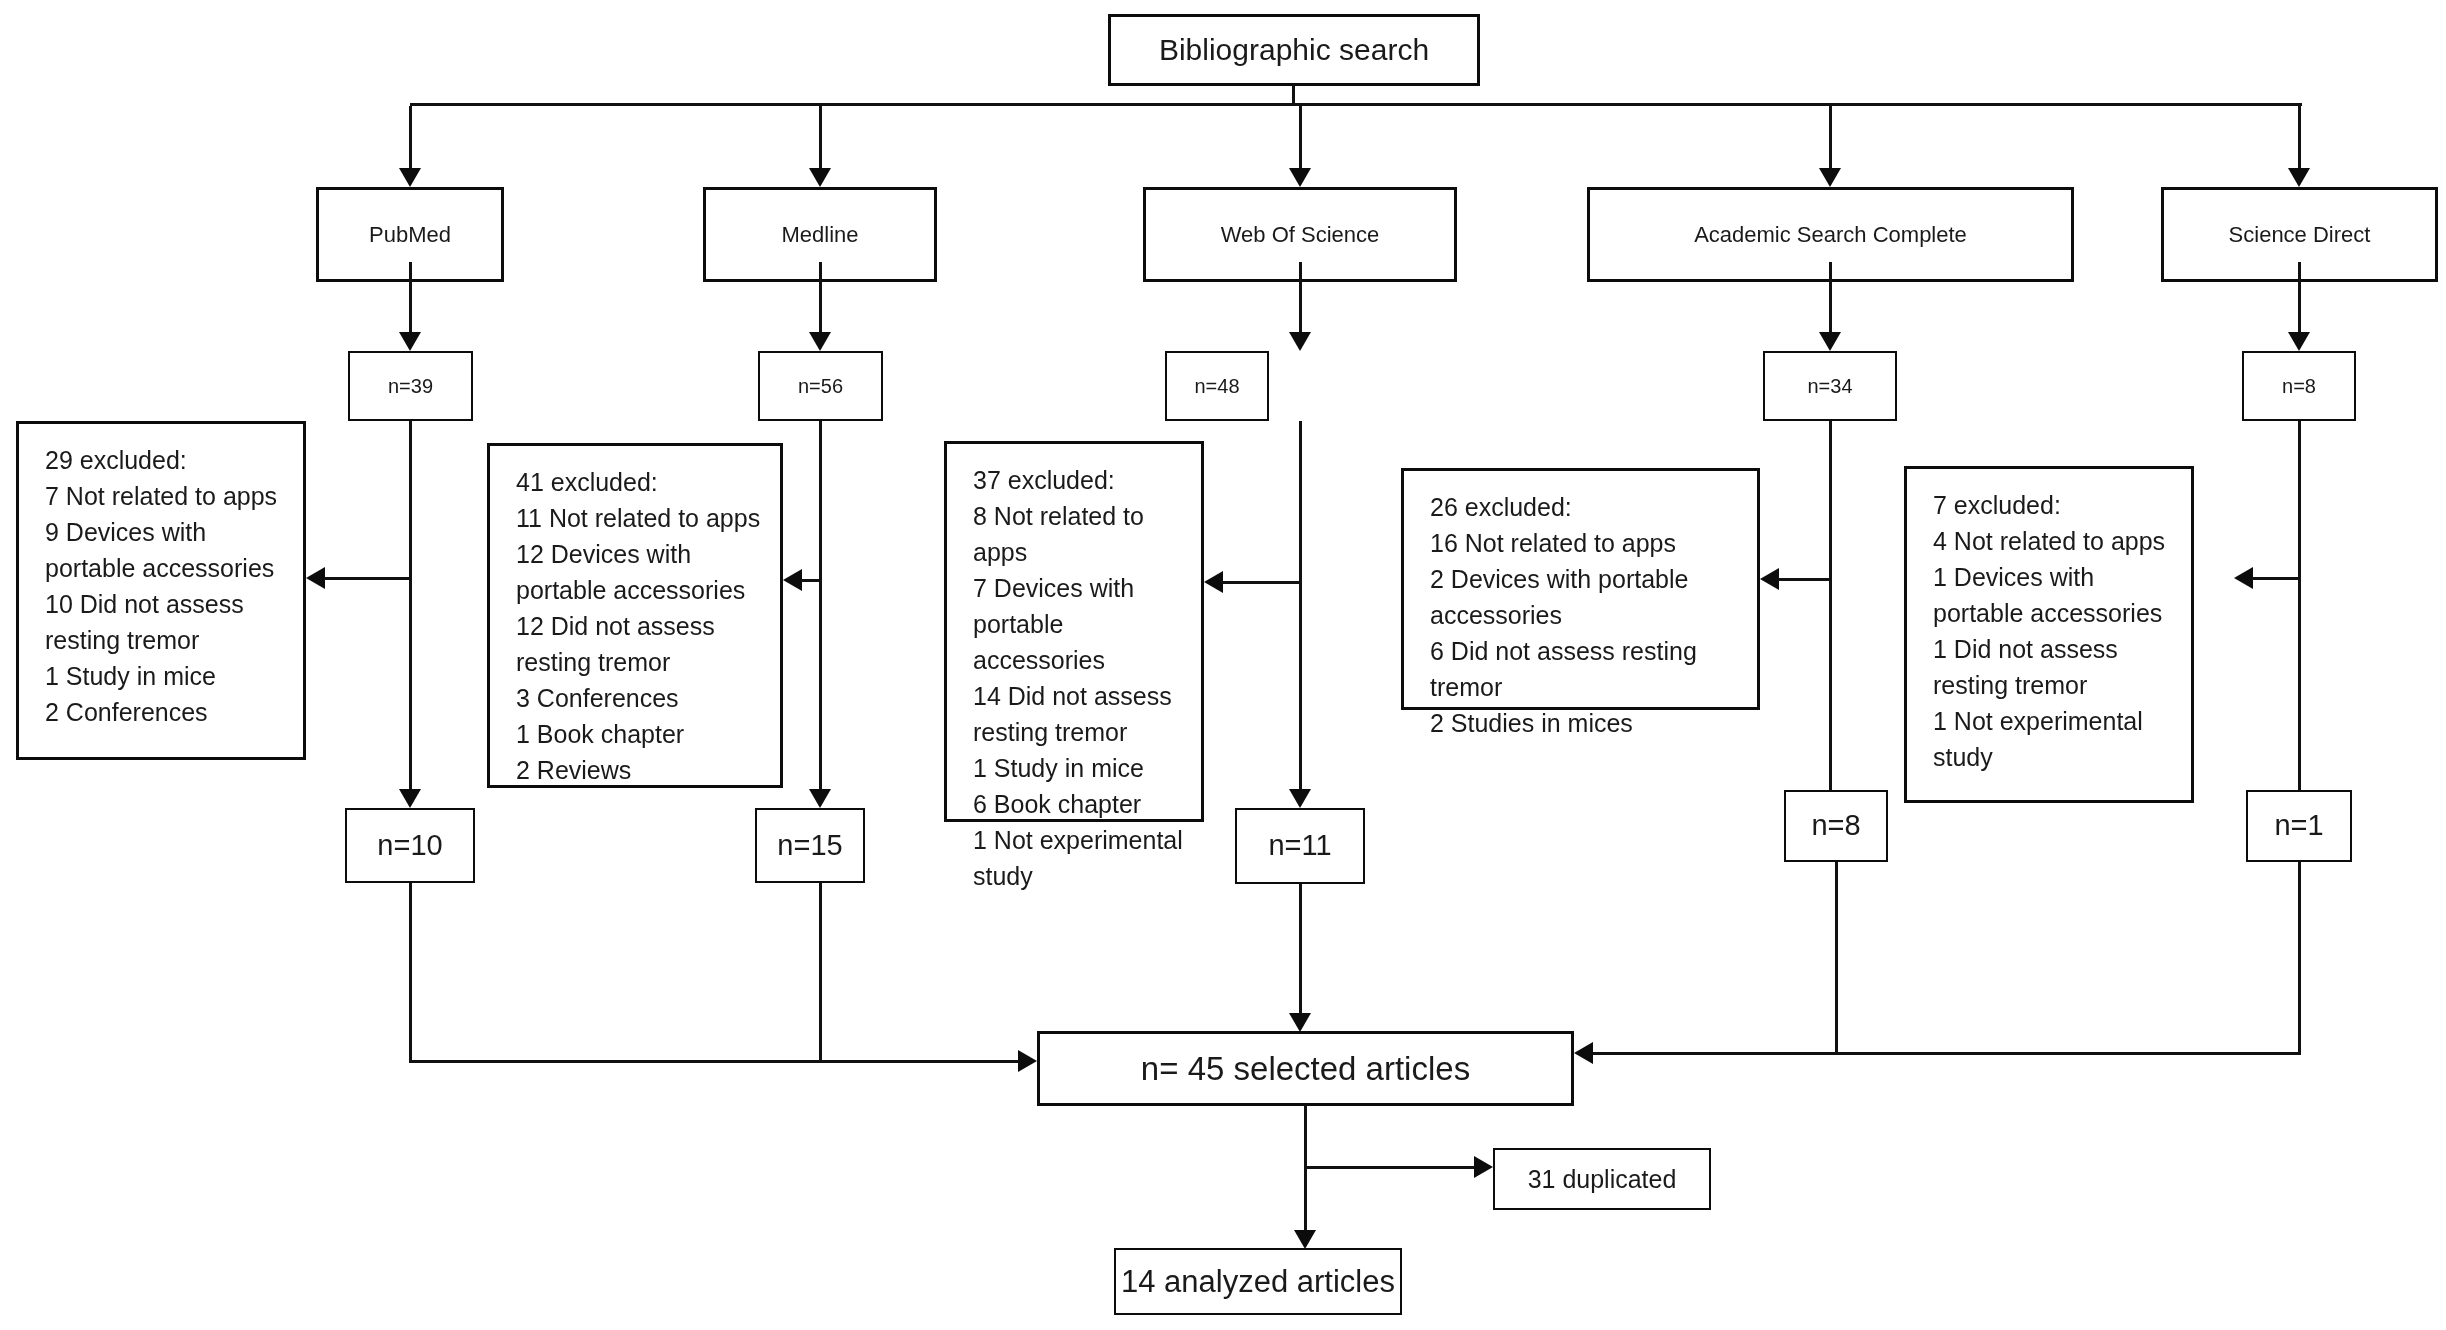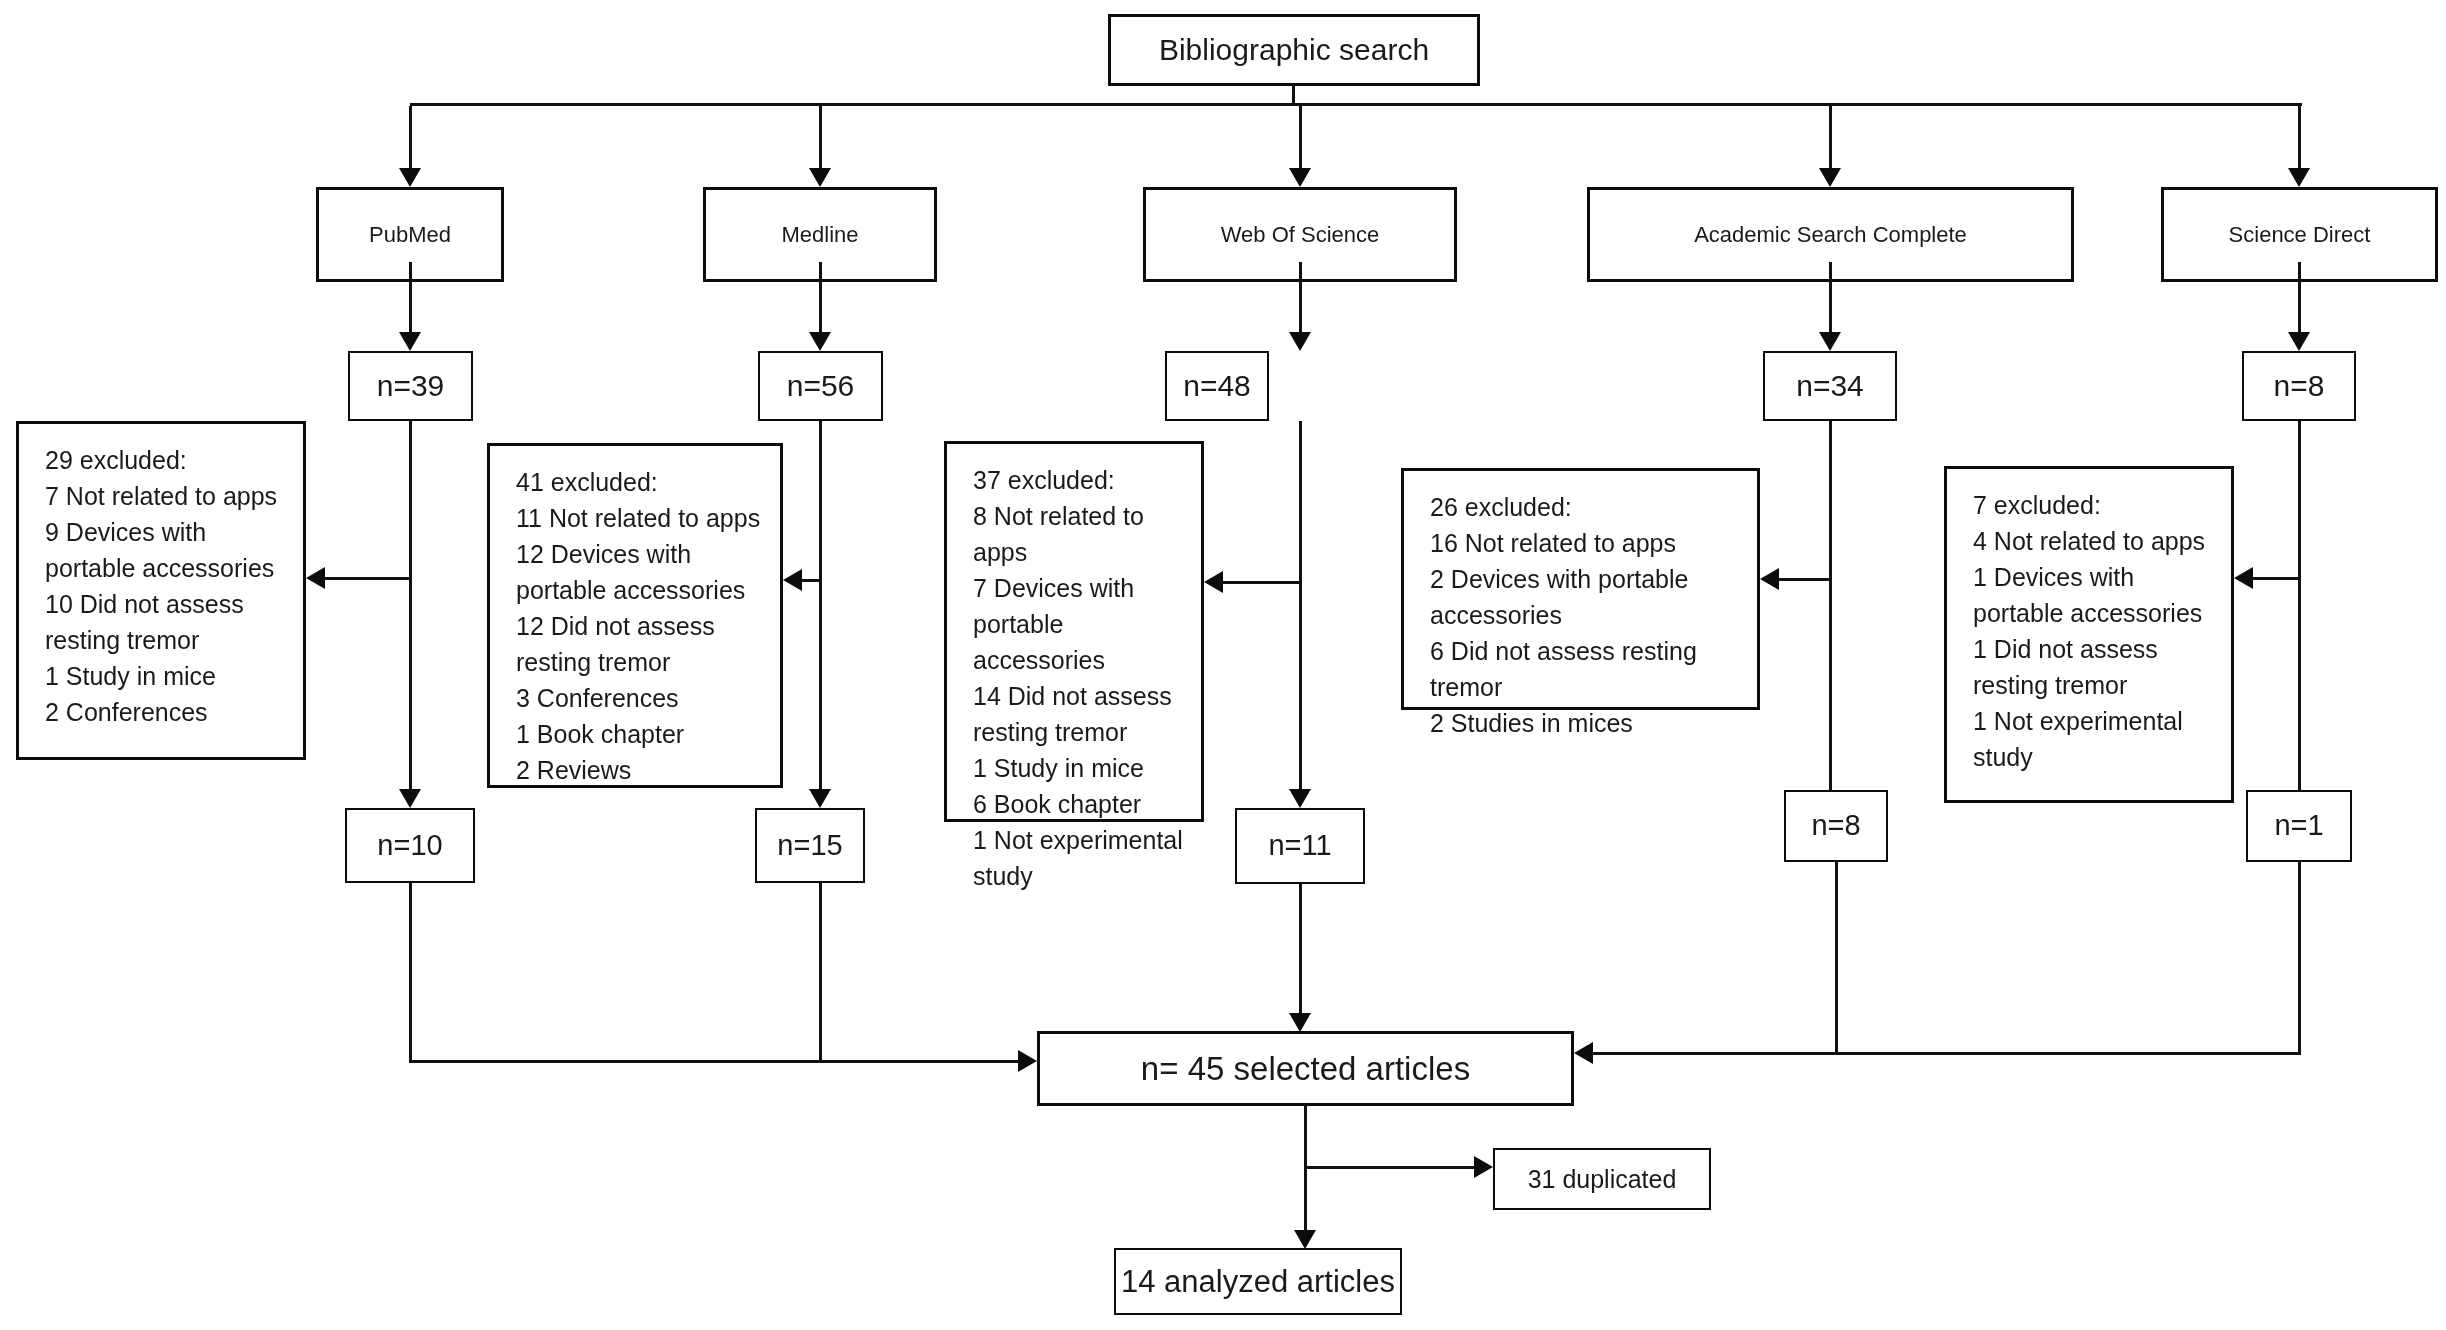--- a/index.html
+++ b/index.html
@@ -17,35 +17,35 @@
 
   .bib{left:1108px;top:14px;width:372px;height:72px;font-size:30px;}
 
   .src{top:187px;height:95px;font-size:22px;}
   .src.c1{left:316px;width:188px;}
   .src.c2{left:703px;width:234px;}
   .src.c3{left:1143px;width:314px;}
   .src.c4{left:1587px;width:487px;}
   .src.c5{left:2161px;width:277px;}
 
-  .cnt{top:351px;height:70px;font-size:30px;border-width:2px;}
+  .cnt{top:351px;height:70px;font-size:20px;border-width:2px;}
   .cnt.c1{left:348px;width:125px;}
   .cnt.c2{left:758px;width:125px;}
   .cnt.c3{left:1165px;width:104px;}
   .cnt.c4{left:1763px;width:134px;}
   .cnt.c5{left:2242px;width:114px;}
 
   .excl{align-items:flex-start;justify-content:flex-start;text-align:left;
         font-size:25px;line-height:36px;white-space:pre-line;
         padding:18px 8px 8px 26px;}
   .excl.c1{left:16px;  top:421px;width:290px;height:339px;}
   .excl.c2{left:487px; top:443px;width:296px;height:345px;}
   .excl.c3{left:944px; top:441px;width:260px;height:381px;}
   .excl.c4{left:1401px;top:468px;width:359px;height:242px;}
-  .excl.c5{left:1944px;top:466px;width:290px;height:337px;}
+  .excl.c5{left:1904px;top:466px;width:290px;height:337px;}
 
   .rem{font-size:29px;border-width:2px;}
   .rem.c1{left:345px; top:808px;width:130px;height:75px;}
   .rem.c2{left:755px; top:808px;width:110px;height:75px;}
   .rem.c3{left:1235px;top:808px;width:130px;height:76px;}
   .rem.c4{left:1784px;top:790px;width:104px;height:72px;}
   .rem.c5{left:2246px;top:790px;width:106px;height:72px;}
 
   .sel{left:1037px;top:1031px;width:537px;height:75px;font-size:33px;}
   .dup{left:1493px;top:1148px;width:218px;height:62px;font-size:25px;border-width:2px;}

